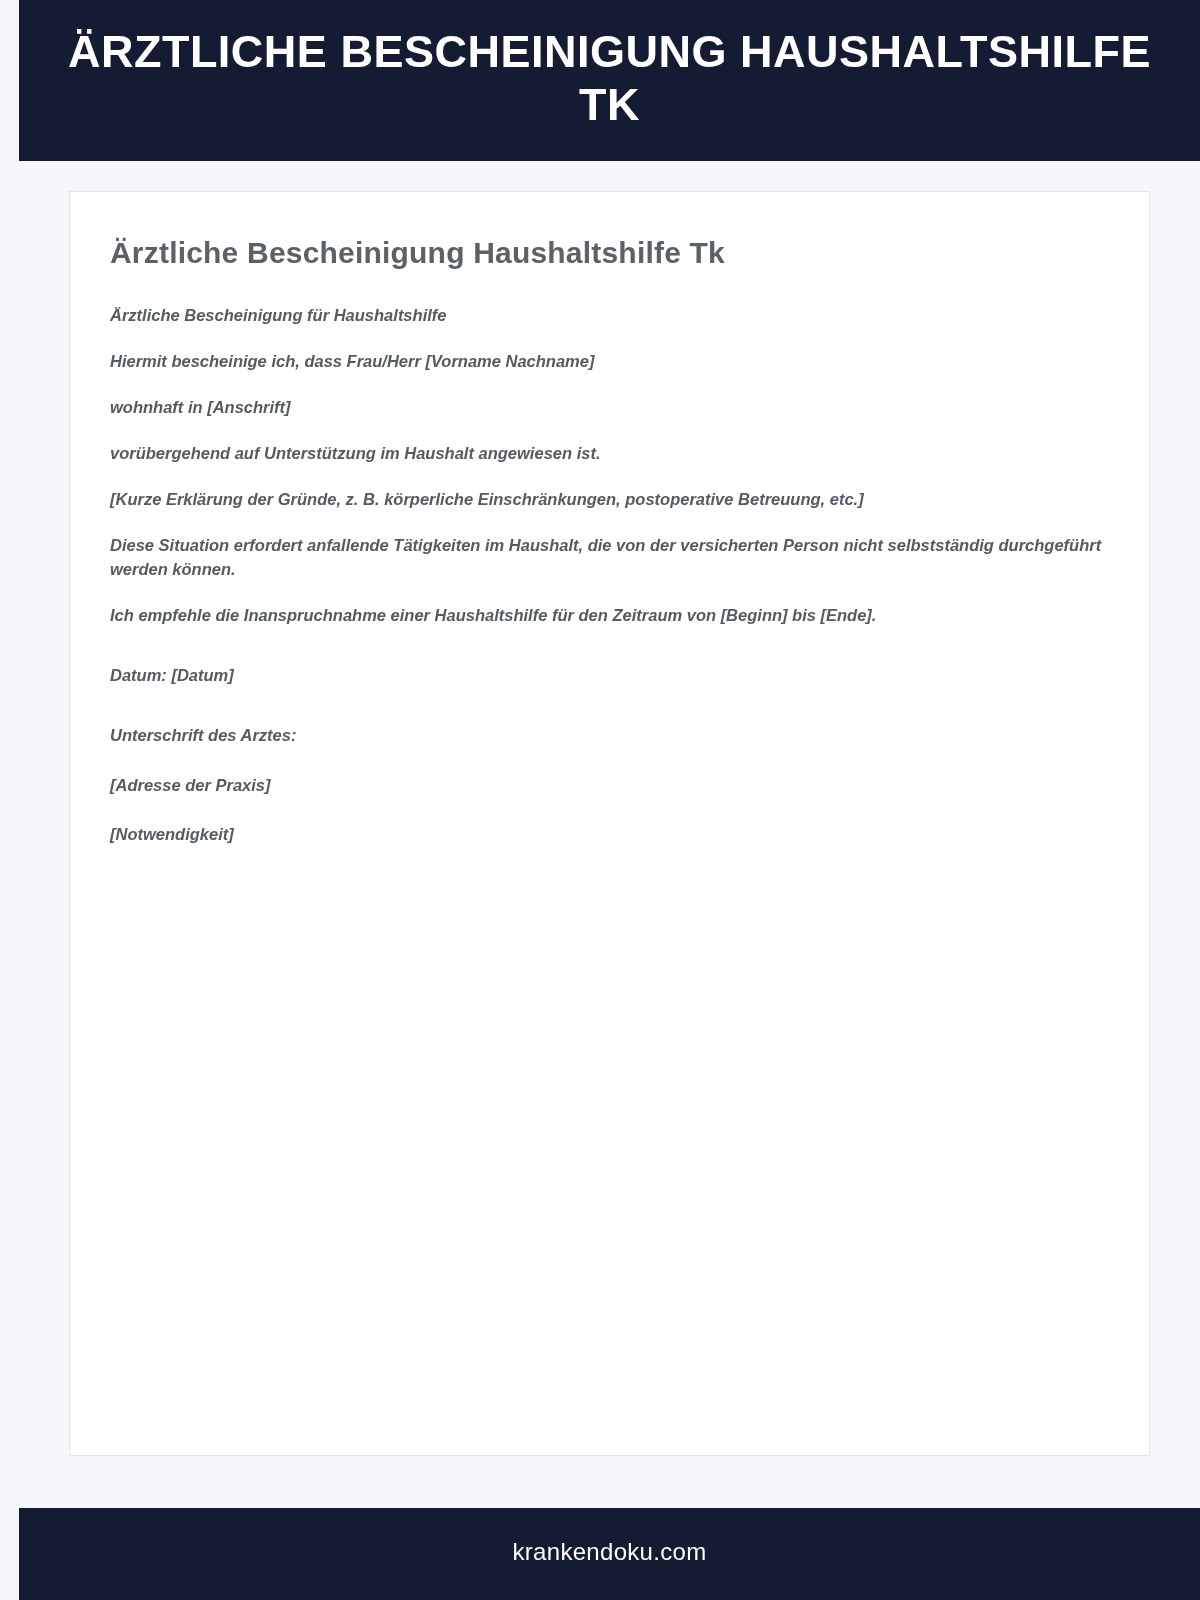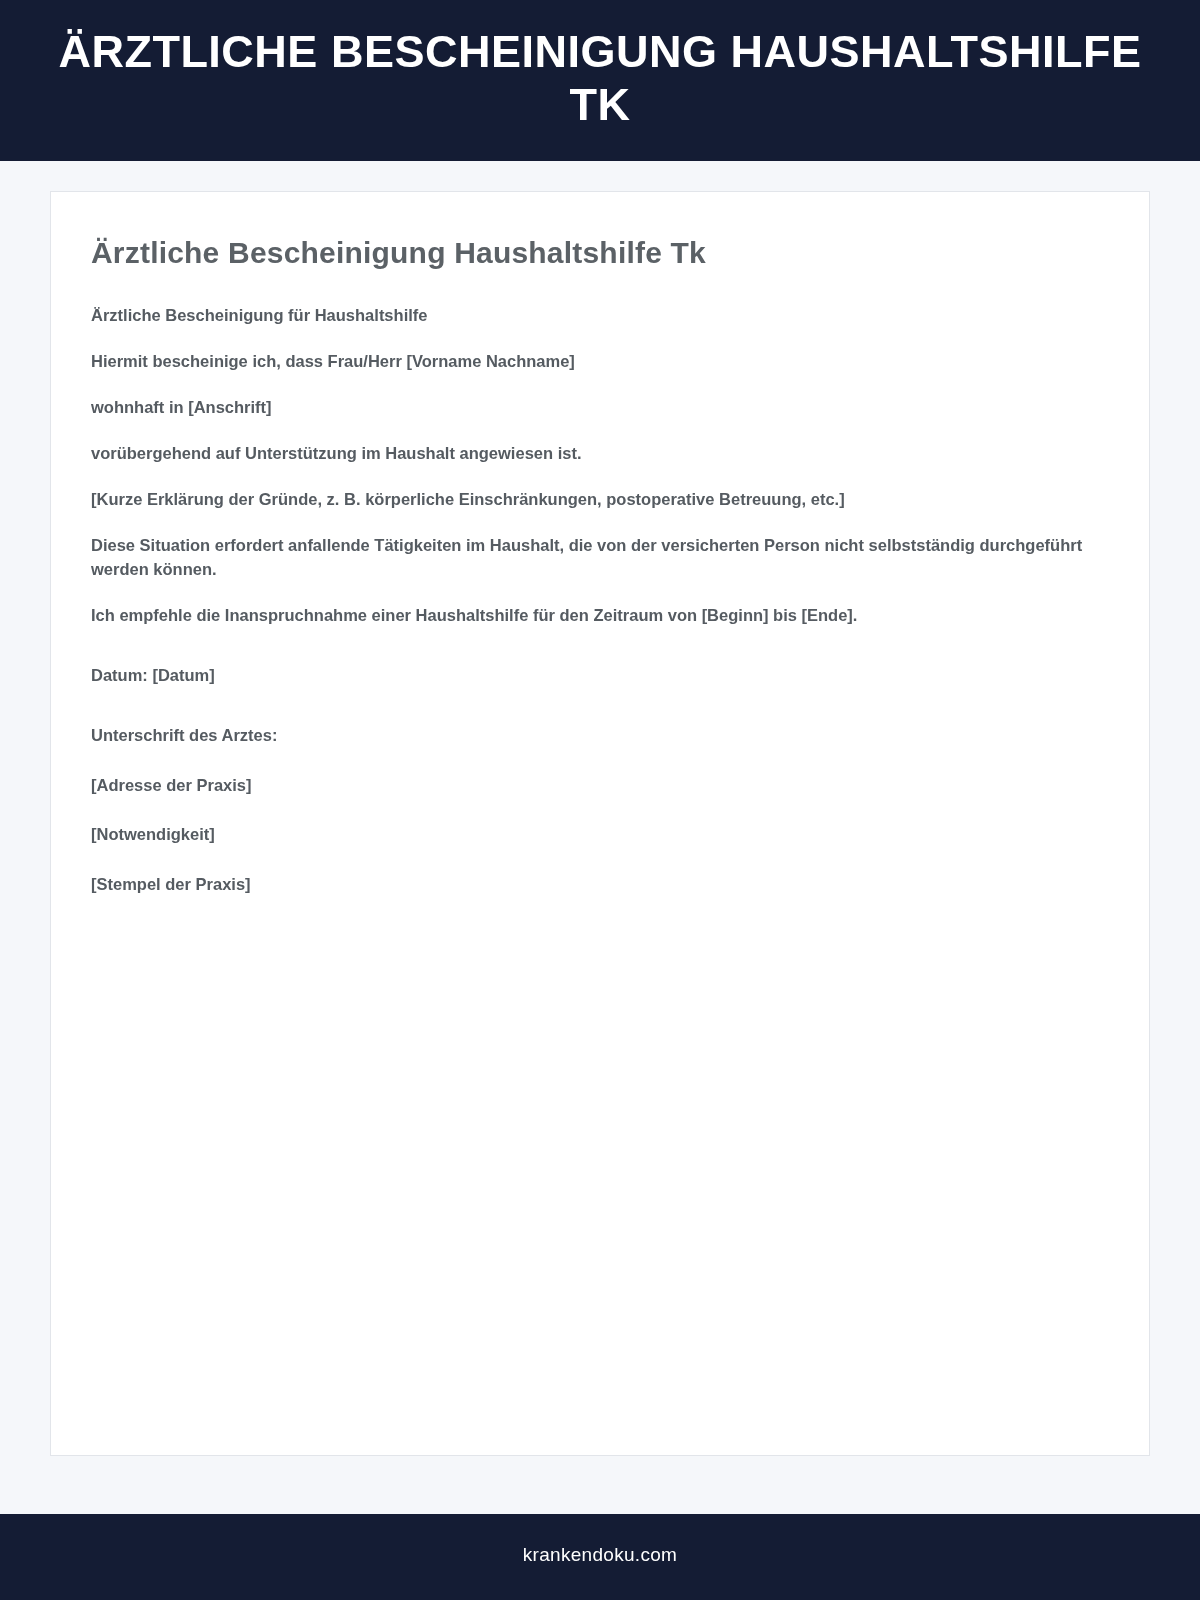--- a/index.html
+++ b/index.html
@@ -12,20 +12,21 @@
     background: #f5f7fa;
     font-family: "Liberation Sans", sans-serif;
     -webkit-font-smoothing: antialiased;
   }
   .page {
     width: 1200px;
     min-height: 1600px;
     display: flex;
     flex-direction: column;
     box-sizing: border-box;
+    padding-left: 19px;
   }
   
   .banner {
     background: #141c34;
     color: #ffffff;
     padding: 26px 40px 30px 40px;
     text-align: center;
   }
   .banner h1 {
     margin: 0;
@@ -53,20 +54,21 @@
     font-weight: bold;
     color: #5b6166;
     margin: 0 0 34px 0;
     letter-spacing: 0.2px;
   }
   .doc-body {
     color: #555b61;
     font-size: 16.5px;
     font-weight: bold;
     line-height: 1.45;
+    font-style: italic;
   }
   .doc-body p {
     margin: 0 0 22px 0;
   }
   .doc-body p.gap-before {
     margin-top: 36px;
   }
   .doc-body p.gap-large-before {
     margin-top: 17px;
   }
@@ -75,21 +77,21 @@
   }
   .doc-body p.sig-line {
     margin-bottom: 26px;
   }
   
   .footer {
     background: #141c34;
     color: #ffffff;
     text-align: center;
     padding: 30px 0 34px 0;
-    font-size: 19px;
+    font-size: 24px;
     font-weight: normal;
     letter-spacing: 0.3px;
   }
 </style>
 </head>
 <body>
 
 <div class="page">
 
   <header class="banner">
@@ -110,21 +112,20 @@
         <p>Diese Situation erfordert anfallende Tätigkeiten im Haushalt, die von der versicherten Person nicht selbstständig durchgeführt werden können.</p>
 
         <p class="gap-large-before">Ich empfehle die Inanspruchnahme einer Haushaltshilfe für den Zeitraum von [Beginn] bis [Ende].</p>
 
         <p class="gap-before">Datum: [Datum]</p>
 
         <p class="gap-before sig">Unterschrift des Arztes:</p>
 
         <p class="sig-line">[Adresse der Praxis]</p>
         <p class="sig-line">[Notwendigkeit]</p>
-        <p class="sig-line">[Stempel der Praxis]</p>
       </div>
     </article>
   </div>
 
   <footer class="footer">
     <span>krankendoku.com</span>
   </footer>
 
 </div>
 

